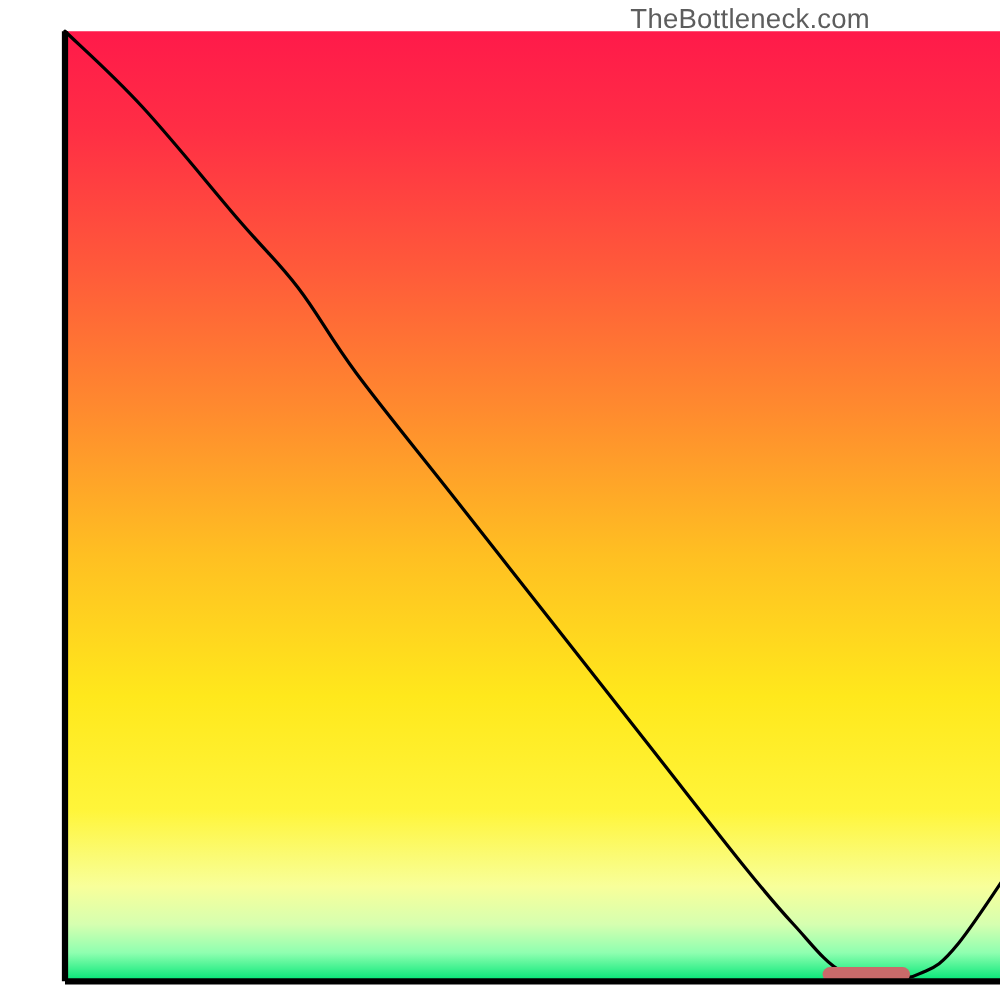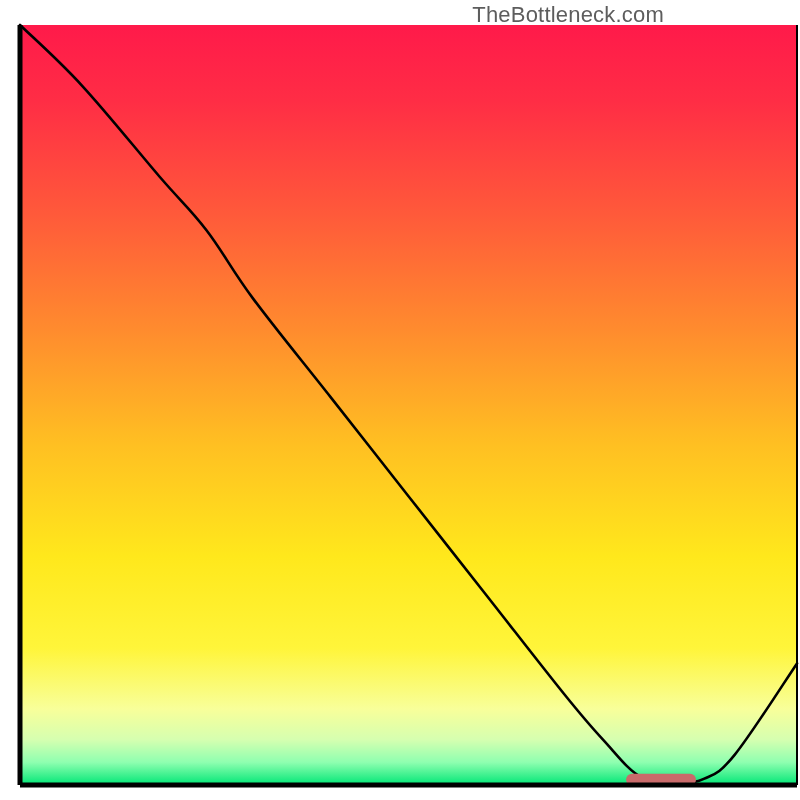--- a/index.html
+++ b/index.html
@@ -8,20 +8,21 @@
     width: 800px;
     height: 800px;
     background: #ffffff;
     overflow: hidden;
     font-family: Arial, Helvetica, sans-serif;
   }
   .container {
     position: relative;
     width: 672px;
     height: 800px;
+    margin-left: 32px;
   }
   .watermark {
     position: absolute;
     top: 2px;
     right: 8px;
     color: #5d5d5d;
     font-size: 22px;
     font-weight: 500;
     letter-spacing: 0.2px;
     z-index: 10;

